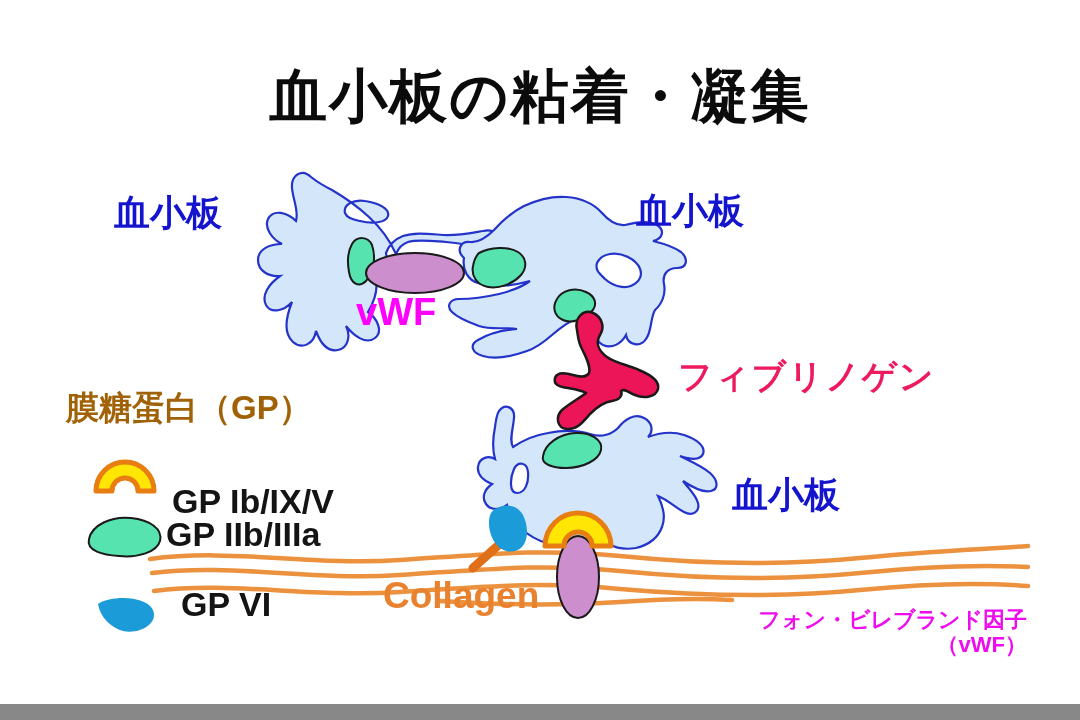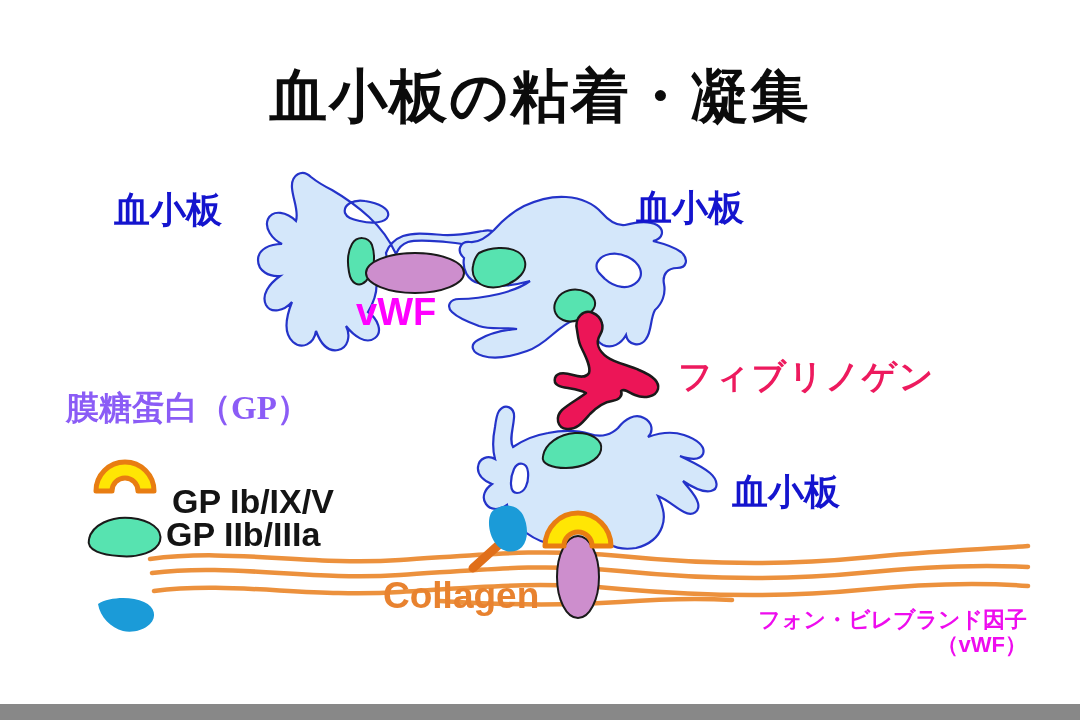--- a/index.html
+++ b/index.html
@@ -3,21 +3,21 @@
 <meta charset="utf-8">
 <style>
   html,body{margin:0;padding:0;background:#888;}
   #slide{
     position:relative;width:1080px;height:704px;background:#ffffff;
     overflow:hidden;font-family:"Liberation Sans","DejaVu Sans",sans-serif;
   }
   #art{position:absolute;left:0;top:0;width:1080px;height:720px;}
   .lbl{position:absolute;font-weight:bold;white-space:nowrap;line-height:1.05;}
   .title{left:0;right:0;top:66px;text-align:center;font-size:58px;letter-spacing:2px;}
-  .platelet-lbl{font-size:36px;font-family:Liberation Mono, monospace;}
+  .platelet-lbl{font-size:36px;}
   .p1{left:114px;top:194px;}
   .p2{left:636px;top:192px;}
   .p3{left:732px;top:476px;}
   .vwf-short{left:356px;top:293px;font-size:38px;}
   .fibrinogen-lbl{left:678px;top:359px;font-size:34px;letter-spacing:2px;}
   .legend-title{left:66px;top:391px;font-size:33px;}
   .legend-row{font-size:34px;}
   .lg1{left:172px;top:448px;margin-top:36px;}
   .lg2{left:166px;top:517px;}
   .lg3{left:181px;top:587px;}
@@ -78,23 +78,24 @@
   <div class="lbl title" style="color: rgb(11, 11, 11);">血小板の粘着・凝集</div>
 
   <div class="lbl platelet-lbl p1" style="color: rgb(20, 20, 206);">血小板</div>
   <div class="lbl platelet-lbl p2" style="color: rgb(20, 20, 206);">血小板</div>
   <div class="lbl platelet-lbl p3" style="color: rgb(20, 20, 206);">血小板</div>
 
   <div class="lbl vwf-short" style="color: rgb(255, 0, 255);">vWF</div>
 
   <div class="lbl fibrinogen-lbl" style="color: rgb(237, 26, 94);">フィブリノゲン</div>
 
-  <div class="lbl legend-title" style="color: #8b5cf6; font-family: Liberation Serif, serif;">膜糖蛋白（GP）</div>
+  <div class="lbl legend-title" style="color: #a16207;">膜糖蛋白（GP）</div>
   <div class="lbl legend-row lg1" style="color: rgb(20, 20, 20);">GP Ib/IX/V</div>
   <div class="lbl legend-row lg2" style="color: rgb(20, 20, 20);">GP IIb/IIIa</div>
+  <div class="lbl legend-row lg3" style="color: rgb(20, 20, 20);">GP VI</div>
 
   <div class="lbl collagen-lbl" style="color: rgb(232, 130, 47);">Collagen</div>
 
   <div class="lbl vwf-full" style="color: rgb(238, 12, 238);">
     <div>フォン・ビレブランド因子</div>
     <div>（vWF）</div>
   </div>
 
 </div>
 

